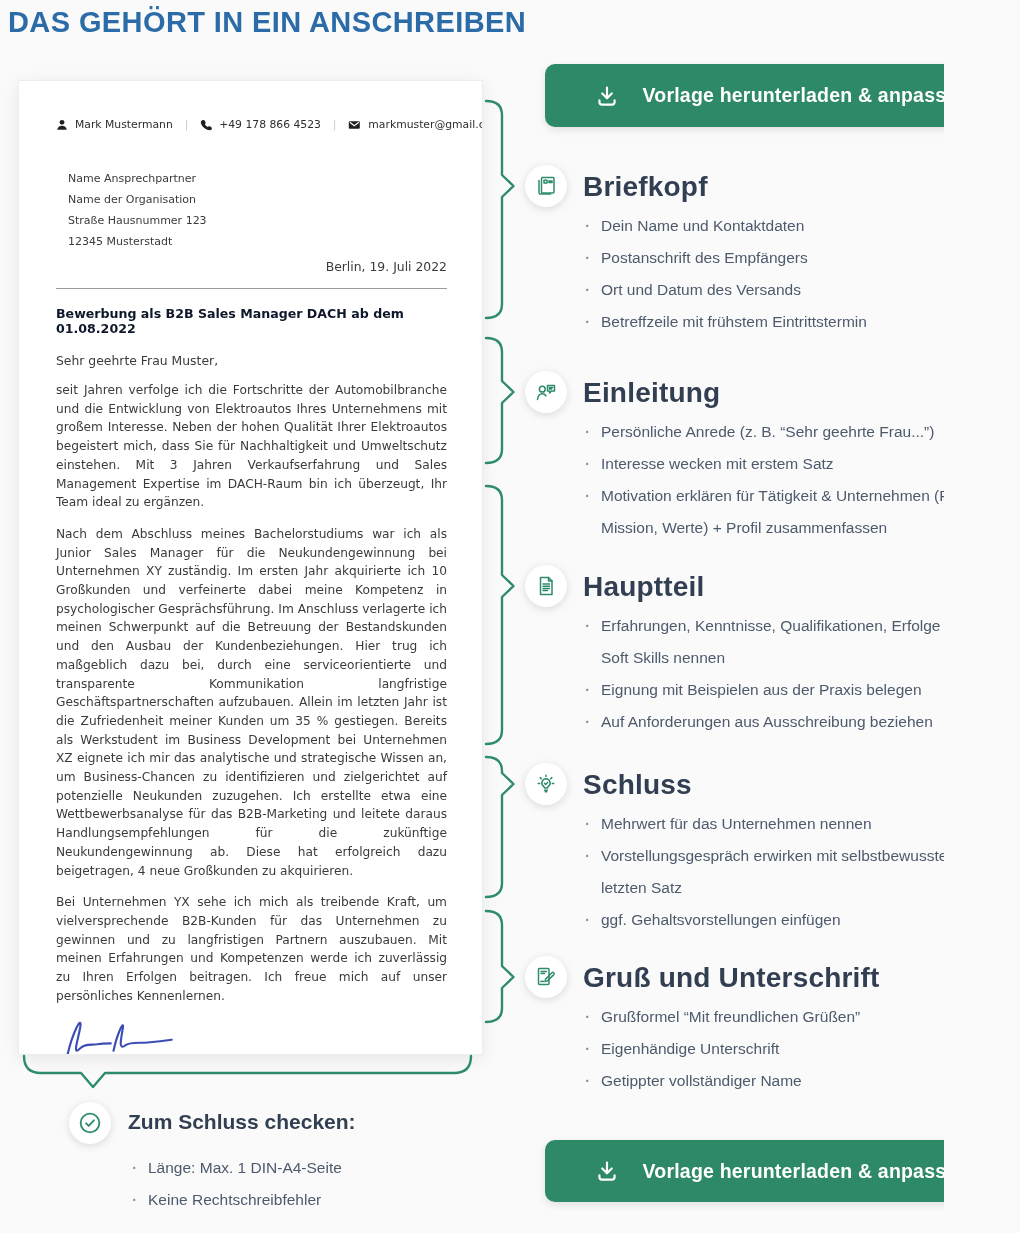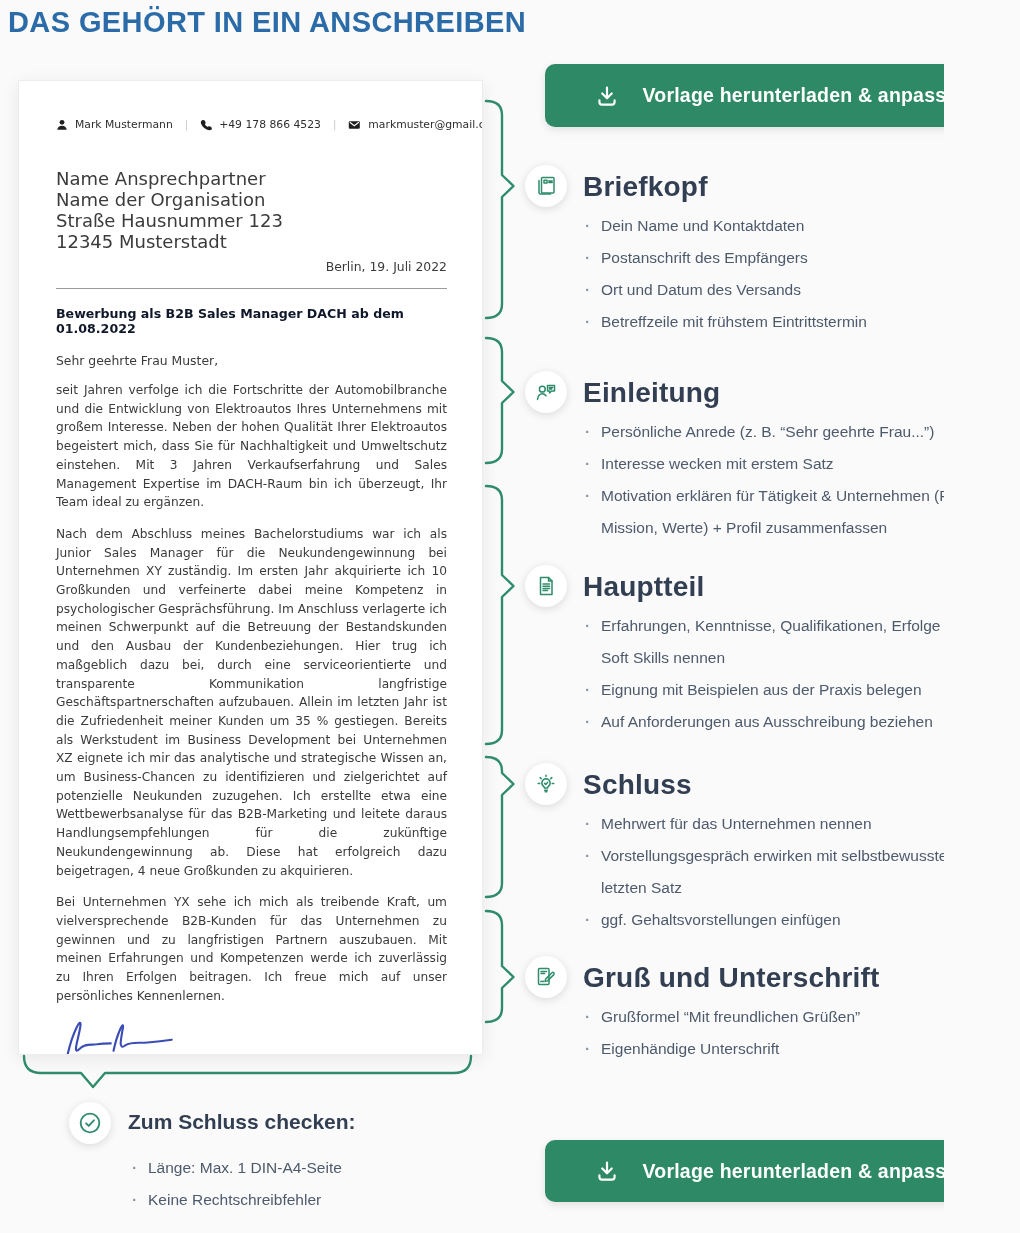--- a/index.html
+++ b/index.html
@@ -8,21 +8,21 @@
   
   .page-title{position:absolute;left:8px;top:6px;font-size:29px;font-weight:800;
               color:#2b6ca8;letter-spacing:.4px;}
   
   .letter{position:absolute;left:18px;top:80px;width:465px;height:975px;background:#fff;
           border:1px solid #ededed;box-shadow:0 4px 16px rgba(0,0,0,.08);box-sizing:border-box;
           padding:26px 35px 0 37px;font-family:"DejaVu Sans",sans-serif;color:#3b3b3b;overflow:hidden;}
   .contact-row{display:flex;align-items:center;margin-top:11px;font-size:10.8px;color:#2e2e2e;}
   .contact-item{display:flex;align-items:center;gap:7px;white-space:nowrap;}
   .contact-sep{color:#c8c8c8;margin:0 12px;font-size:10px;}
-  .address{margin-top:37px;font-size:18px;line-height:21px;}
+  .address{margin-top:37px;font-size:11px;line-height:21px;margin-left:12px;}
   .date-line{text-align:right;font-size:12.4px;margin-top:7px;}
   .letter-hr{border:none;border-top:1px solid #9b9b9b;margin:14px 0 0;}
   .subject{font-size:12.6px;font-weight:bold;color:#0f172a;margin-top:17px;}
   .salutation{font-size:12.4px;margin-top:17px;}
   .letter p.body{font-size:12.2px;line-height:18.7px;text-align:justify;margin:13px 0 0;
                  hyphens:manual;overflow-wrap:break-word;}
   .closing{font-size:12.4px;margin-top:13px;}
   .signature-svg{display:block;margin:3px 0 0 4px;}
   
   .btn{position:absolute;left:545px;width:473px;height:63px;background:#2e8a66;border:none;
@@ -243,20 +243,23 @@
         </svg>
     </div>
     <h2>Gruß und Unterschrift</h2>
     <ul class="bullets">
       <li>
           <span class="txt">Grußformel “Mit freundlichen Grüßen”</span>
         </li>
       <li>
           <span class="txt">Eigenhändige Unterschrift</span>
         </li>
+      <li>
+          <span class="txt">Getippter vollständiger Name</span>
+        </li>
     </ul>
   </section>
 
   <section class="check-anno">
     <div class="icon-circle">
       <svg width="26" height="26" viewBox="0 0 24 24">
           <g class="icon-stroke" style="stroke-width:1.7">
             <circle cx="12" cy="12" r="8.6"></circle>
             <path d="M8.4 12.3l2.4 2.4 4.8-5.2"></path>
           </g>

